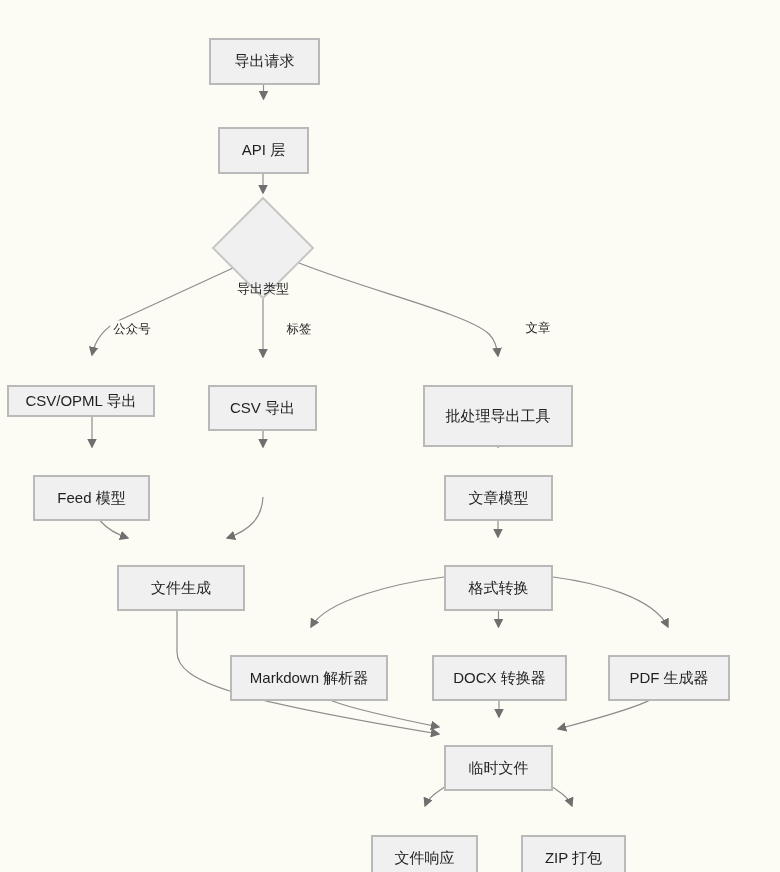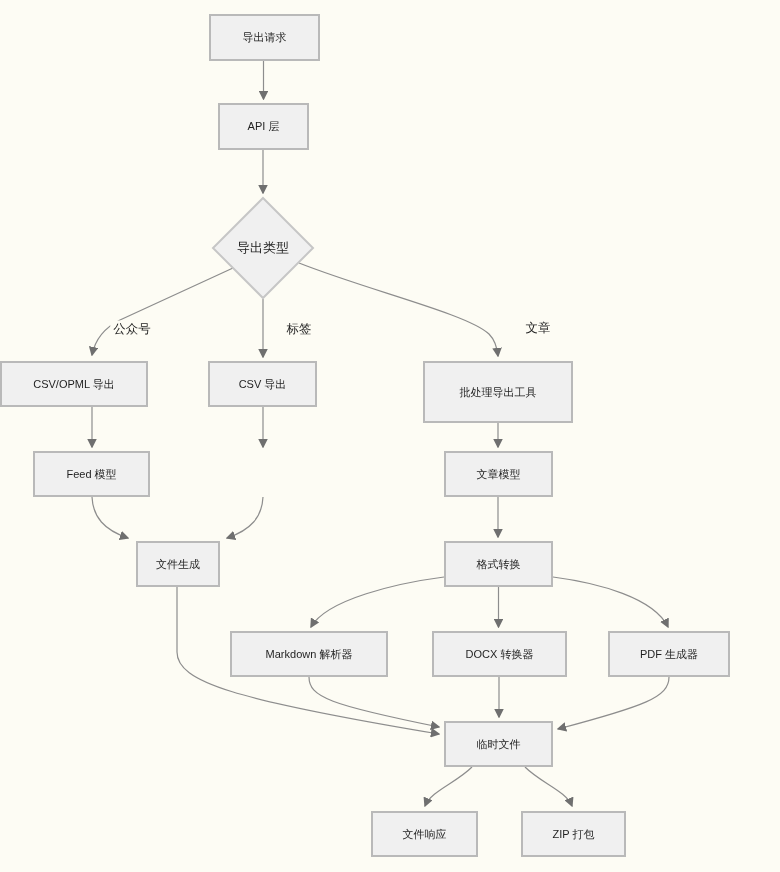--- a/index.html
+++ b/index.html
@@ -20,27 +20,28 @@
     overflow:hidden;
   }
   svg.edges{position:absolute;left:0;top:0;width:780px;height:872px;}
   svg.edges path.edge{fill:none;stroke:var(--edge);stroke-width:1.2;}
   .node{
     position:absolute;
     box-sizing:border-box;
     background:var(--node-fill);
     border:2px solid var(--node-border);
     display:flex;align-items:center;justify-content:center;
-    font-size:11px;
+    font-size:15px;
     text-align:center;
     white-space:nowrap;
+    margin-top:24px;
   }
   .diamond-label{
     position:absolute;
-    display:flex;align-items:center;justify-content:center;
+    display:flex;align-items:flex-end;justify-content:center;
     font-size:13px;
     text-align:center;
   }
   .edge-label{
     position:absolute;
     transform:translate(-50%,-50%);
     background:var(--bg);
     padding:0 3px;
     font-size:12.5px;
     white-space:nowrap;
@@ -87,38 +88,38 @@
     <span>导出请求</span>
   </div>
   <div class="node" style="left:218px;top:103px;width:91px;height:47px">
     <span>API 层</span>
   </div>
 
   <div class="diamond-label" style="left:213px;top:198px;width:100px;height:100px">
     <span>导出类型</span>
   </div>
 
-  <div class="node" style="left:0;top:361px;width:148px;height:46px">
+  <div class="node" style="left:7px;top:361px;width:148px;height:32px">
     <span>CSV/OPML 导出</span>
   </div>
   <div class="node" style="left:208px;top:361px;width:109px;height:46px">
     <span>CSV 导出</span>
   </div>
   <div class="node" style="left:423px;top:361px;width:150px;height:62px">
     <span>批处理导出工具</span>
   </div>
 
   <div class="node" style="left:33px;top:451px;width:117px;height:46px">
     <span>Feed 模型</span>
   </div>
   <div class="node" style="left:444px;top:451px;width:109px;height:46px">
     <span>文章模型</span>
   </div>
 
-  <div class="node" style="left:136px;top:541px;width:84px;height:46px">
+  <div class="node" style="left:117px;top:541px;width:128px;height:46px">
     <span>文件生成</span>
   </div>
   <div class="node" style="left:444px;top:541px;width:109px;height:46px">
     <span>格式转换</span>
   </div>
 
   <div class="node" style="left:230px;top:631px;width:158px;height:46px">
     <span>Markdown 解析器</span>
   </div>
   <div class="node" style="left:432px;top:631px;width:135px;height:46px">

